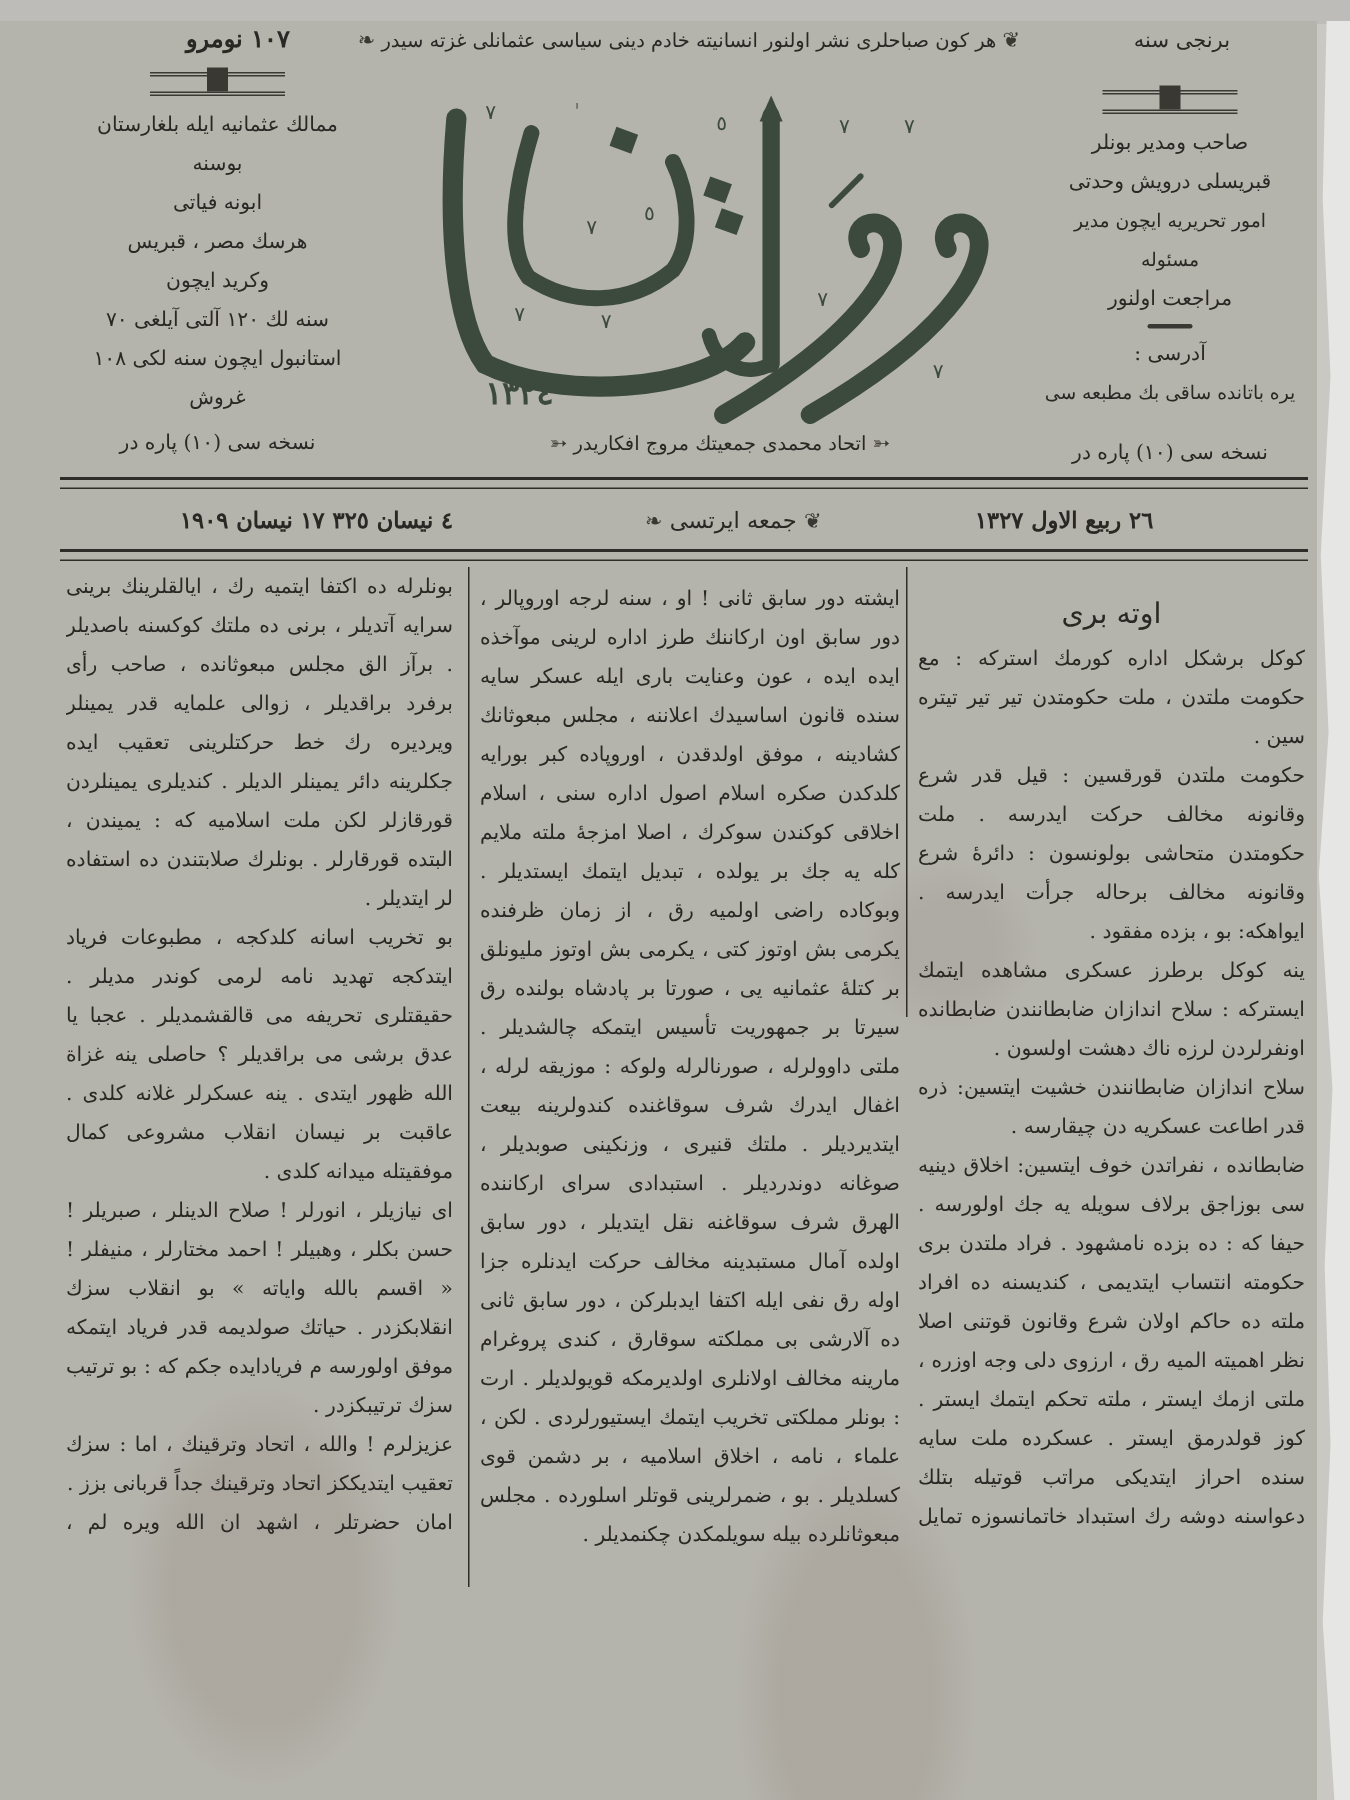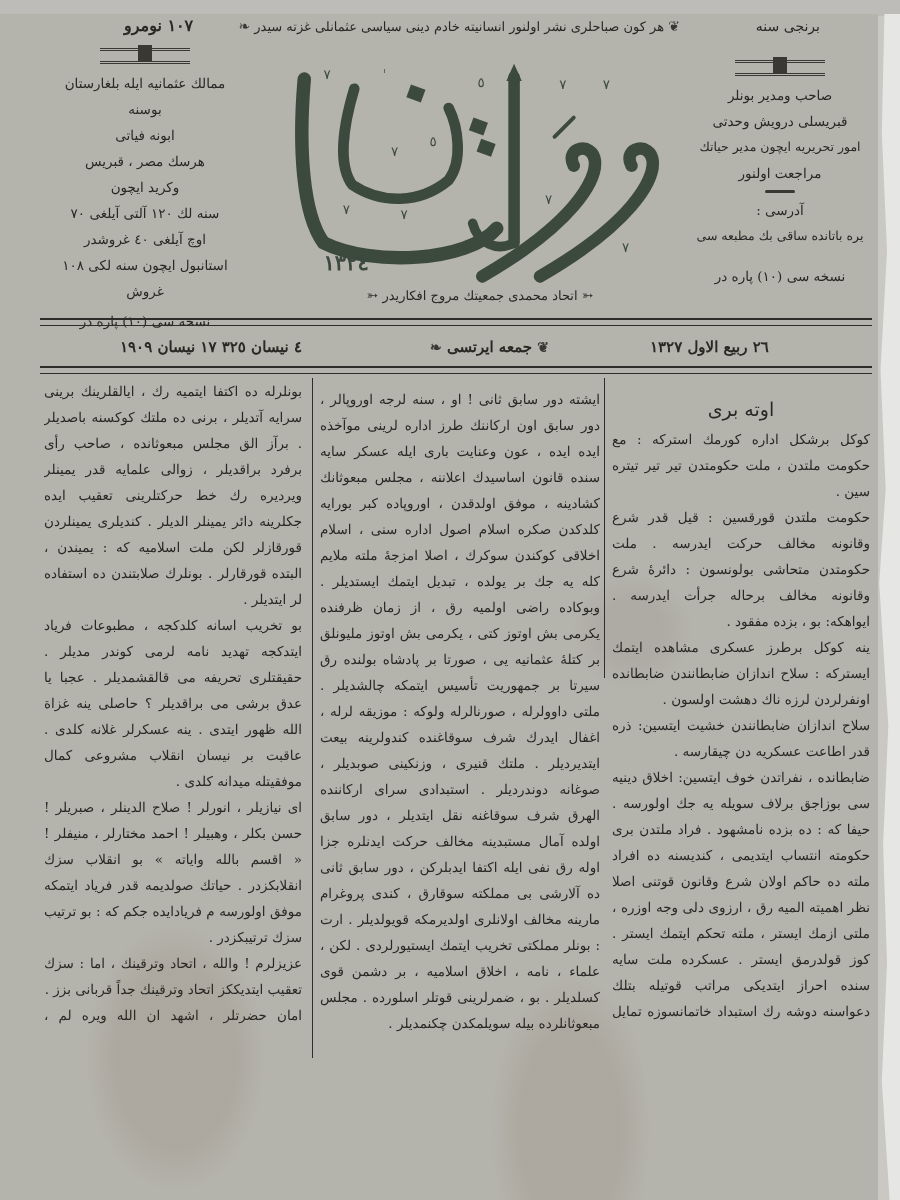--- a/index.html
+++ b/index.html
@@ -52,21 +52,21 @@
   }
   .rule-double {
     position: absolute; left: 40px; width: 832px; height: 5px;
     border-top: 2px solid #2f2d29; border-bottom: 1px solid #2f2d29;
   }
   .dateline {
     position: absolute; left: 40px; top: 332px; width: 832px; height: 32px;
     font-size: 15px; font-weight: bold;
   }
   .dateline .gregorian { position: absolute; left: 80px; top: 6px; white-space: nowrap; }
-  .dateline .weekday { position: absolute; left: 390px; top: 6px; white-space: nowrap; font-weight: bold; }
+  .dateline .weekday { position: absolute; left: 390px; top: 6px; white-space: nowrap; font-weight: normal; }
   .dateline .hijri { position: absolute; left: 610px; top: 6px; white-space: nowrap; }
   .col-rule { position: absolute; width: 1px; background: #2f2d29; }
   .column {
     position: absolute; font-size: 13.5px; line-height: 26px; text-align: justify;
     text-align-last: right; overflow: hidden;
   }
   .column p { margin: 0; }
   .column .heading { text-align: center; text-align-last: center; font-size: 19px; margin: 10px 0 4px; }
   .col-left { left: 44px; top: 378px; width: 258px; height: 650px; }
   .col-mid { left: 320px; top: 386px; width: 280px; height: 670px; }
@@ -92,21 +92,20 @@
   <span class="year rtl">برنجى سنه</span>
 </div>
 
 <div class="sidebox left rtl">
   <div class="bar-orn"></div>
   <div>ممالك عثمانيه ايله بلغارستان بوسنه</div>
   <div>ابونه فياتى</div>
   <div>هرسك مصر ، قبريس</div>
   <div>وكريد ايچون</div>
   <div>سنه لك ١٢٠ آلتى آيلغى ٧٠</div>
-  <div>اوچ آيلغى ٤٠ غروشدر</div>
   <div>استانبول ايچون سنه لكى ١٠٨</div>
   <div>غروش</div>
   <div style="margin-top:4px">نسخه سى (١٠) پاره در</div>
 </div>
 
 <div class="masthead">
   <svg viewBox="0 0 400 230">
     <title>وولقان</title>
     <g fill="none" stroke="#3c4a3e" stroke-linecap="round">
 
@@ -147,21 +146,21 @@
 <div class="subtitle rtl">
   <span class="orn">➳</span>
   <span>اتحاد محمدى جمعيتك مروج افكاريدر</span>
   <span class="orn">➳</span>
 </div>
 
 <div class="sidebox right rtl">
   <div class="bar-orn"></div>
   <div>صاحب ومدير بونلر</div>
   <div>قبريسلى درويش وحدتى</div>
-  <div style="font-size:12.5px">امور تحريريه ايچون مدير حياتك</div>
+  <div style="font-size:12.5px">امور تحريريه ايچون مدير مسئوله</div>
   <div>مراجعت اولنور</div>
   <div class="tiny-dash"></div>
   <div>آدرسى :</div>
   <div style="font-size:12.5px">يره باتانده ساقى بك مطبعه سى</div>
   <div style="margin-top:14px">نسخه سى (١٠) پاره در</div>
 </div>
 
 <div class="rule-double" style="top:318px"></div>
 <div class="dateline rtl">
   <span class="gregorian">٤ نيسان ٣٢٥  ١٧ نيسان  ١٩٠٩</span>

